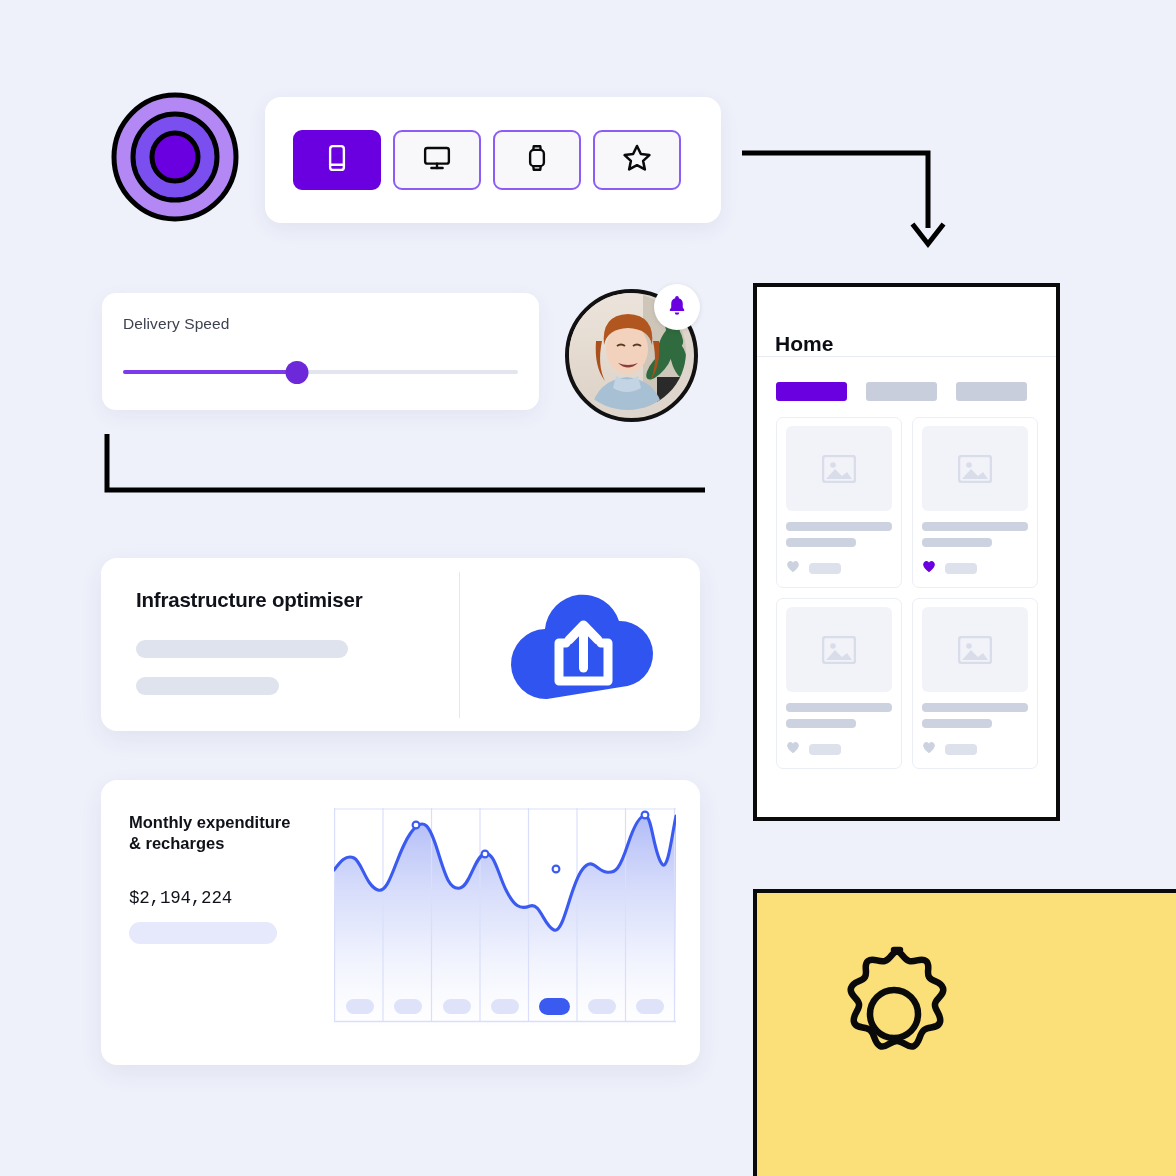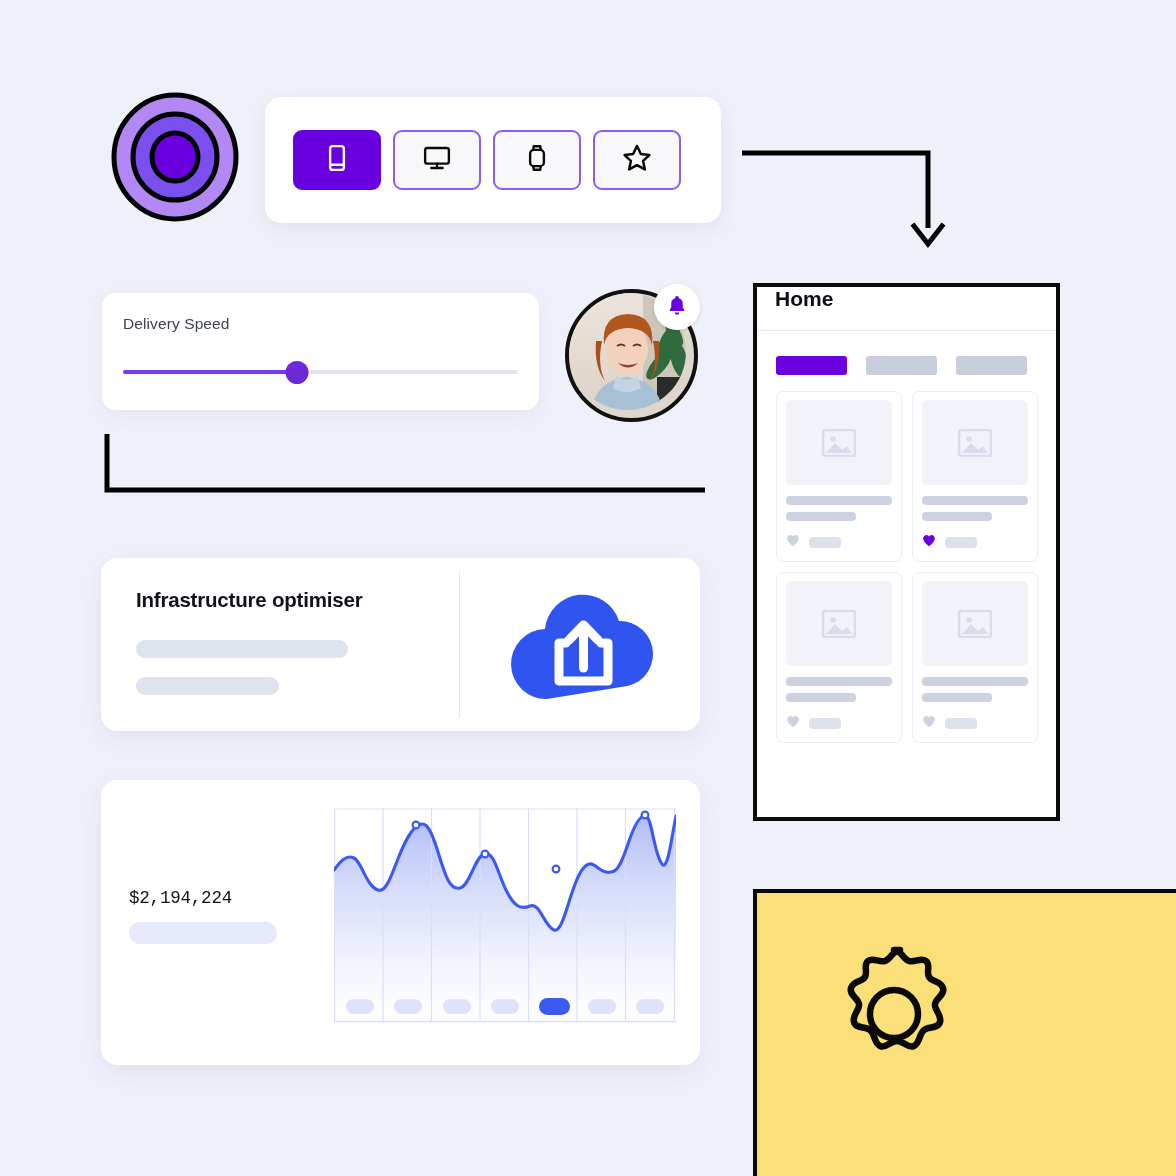--- a/index.html
+++ b/index.html
@@ -96,22 +96,22 @@
     font-size: 17.5px; color: #10121a; letter-spacing: -.2px; font-family: Liberation Mono, monospace;
   }
   #chart-svg { position: absolute; left: 233px; top: 28px; }
 
   
   #phone {
     left: 753px; top: 283px; width: 307px; height: 538px;
     background: #fff; border: 4px solid #0a0a0a; box-sizing: border-box;
   }
   #phone-header {
-    height: 44px; border-bottom: 1px solid #e8eaf2;
-    display: flex; align-items: flex-start; padding-left: 18px; box-sizing: border-box;
+    height: 70px; border-bottom: 1px solid #e8eaf2;
+    display: flex; align-items: flex-end; padding-left: 18px; box-sizing: border-box;
   }
   #phone-title { font-size: 21px; font-weight: bold; color: #0b0d14; }
   #chips { display: flex; gap: 19px; padding: 25px 0 0 19px; }
   .chip { width: 71px; height: 19px; border-radius: 3px; background: #c9cedd; }
   .chip.active { background: #6a00e0; }
   #grid {
     display: grid; grid-template-columns: 1fr 1fr; gap: 10px;
     padding: 16px 18px 0 19px; box-sizing: border-box;
   }
   .p-card {
@@ -255,20 +255,24 @@
         <g stroke="#fff" stroke-width="9" fill="none" stroke-linecap="round" stroke-linejoin="round">
           <path d="M60 62 h-7 v38 h49 V62 h-7"></path>
           <path d="M77.5 45 v42"></path>
           <path d="M63 59 L77.5 44 L92 59"></path>
         </g>
       </svg>
     </div>
   </div>
 
   <div class="abs card" id="chart-card">
+    <div id="chart-title">
+      <div>Monthly expenditure</div>
+      <div>&amp; recharges</div>
+    </div>
     <div id="chart-value">$2,194,224</div>
     <div class="abs" style="left:28px; top:142px; width:148px; height:22px; background:#e6e9fb; border-radius:11px;"></div>
 
     <svg id="chart-svg" width="342" height="222" viewBox="0 0 342 222">
       <defs>
         <linearGradient id="areafill" x1="0" y1="0" x2="0" y2="1">
           <stop offset="0" stop-color="#aab6f6" stop-opacity="0.92"></stop>
           <stop offset="0.55" stop-color="#cfd6fa" stop-opacity="0.5"></stop>
           <stop offset="1" stop-color="#ffffff" stop-opacity="0.18"></stop>
         </linearGradient>

